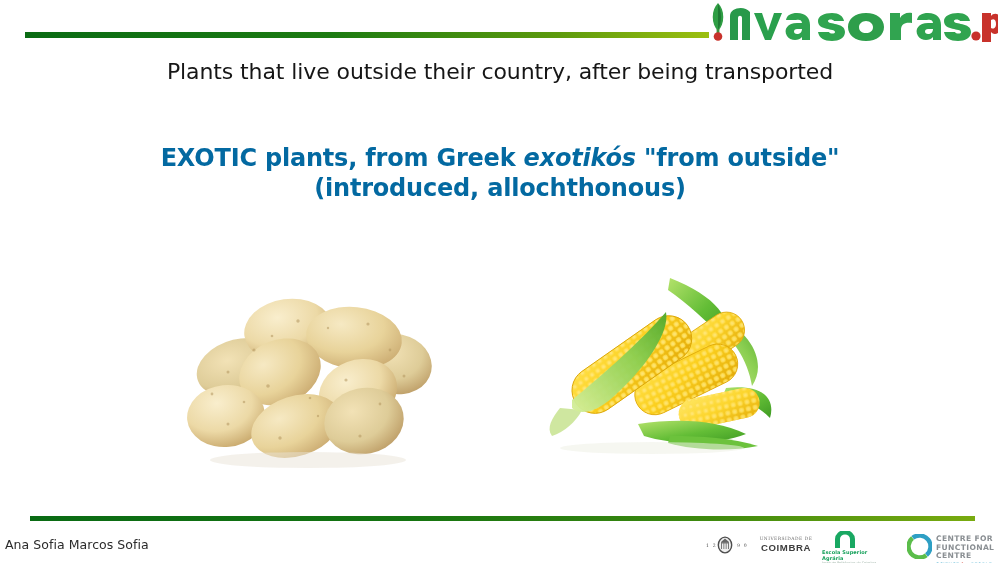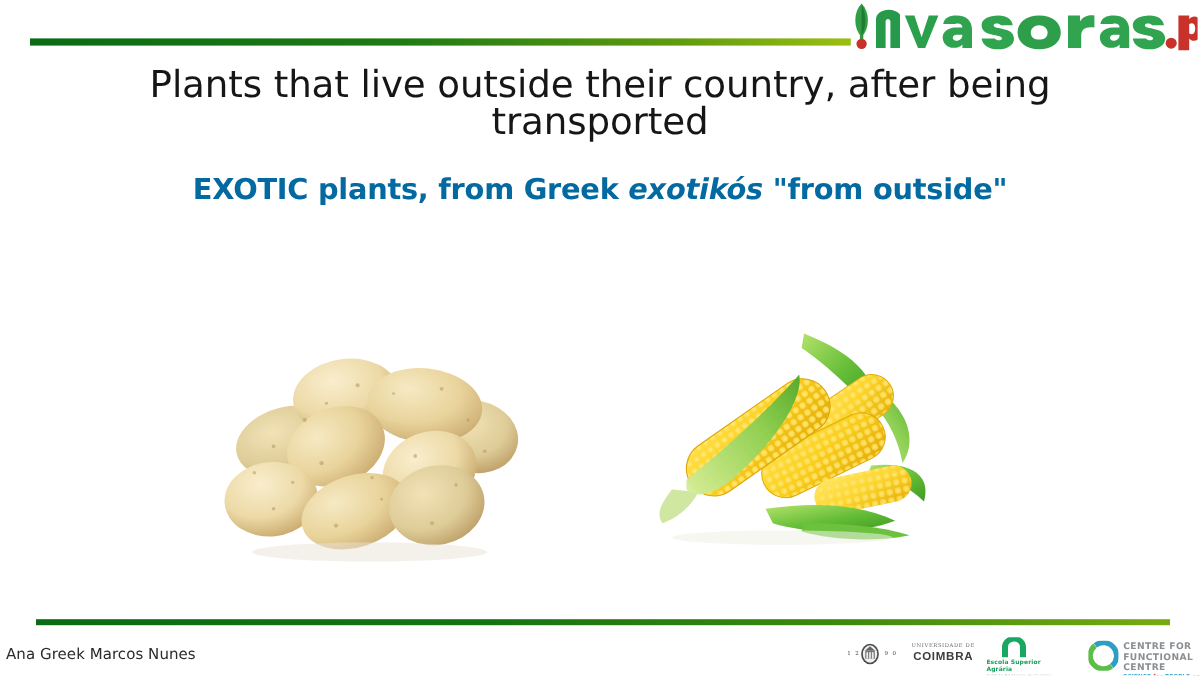--- a/index.html
+++ b/index.html
@@ -40,21 +40,21 @@
   
   .title-block {
     position: absolute;
     left: 40px;
     top: 56px;
     width: 920px;
     text-align: center;
   }
   .title-line {
     font-family: "DejaVu Sans", sans-serif;
-    font-size: 31px;
+    font-size: 22px;
     line-height: 31px;
     color: #161616;
     font-weight: 400;
     letter-spacing: -0.1px;
   }
 
   .subtitle-block {
     position: absolute;
     left: 40px;
     top: 143px;
@@ -288,20 +288,21 @@
   </svg>
 
   <div class="top-rule"></div>
 
   <div class="title-block">
     <div class="title-line">Plants that live outside their country, after being transported</div>
   </div>
 
   <div class="subtitle-block">
     <div class="subtitle-line"><span>EXOTIC plants, from Greek </span><span class="ital">exotikós</span><span> "from outside"</span></div>
+    <div class="subtitle-line">(introduced, allochthonous)</div>
   </div>
 
   <svg class="photo photo-potatoes" viewBox="0 0 284 200">
     <defs>
       <radialGradient id="pg1" cx="35%" cy="30%" r="75%">
         <stop offset="0%" stop-color="#f6e9c3"></stop>
         <stop offset="60%" stop-color="#e8d39a"></stop>
         <stop offset="100%" stop-color="#cdae74"></stop>
       </radialGradient>
       <radialGradient id="pg2" cx="40%" cy="28%" r="78%">
@@ -410,21 +411,21 @@
     </g>
 
     <path d="M40 150 C32 160, 26 170, 32 178 C44 174, 56 164, 62 152 Z" fill="#cfe7a0"></path>
     <path d="M52 142 C84 116, 122 82, 146 54 C150 74, 126 110, 92 140 C76 154, 60 158, 52 150 Z" fill="url(#husk2)" opacity="0.95"></path>
     <path d="M118 166 C160 160, 196 162, 226 176 C200 186, 156 188, 124 178 Z" fill="url(#husk1)"></path>
     <path d="M150 178 C182 178, 212 180, 238 188 C210 194, 172 192, 148 185 Z" fill="#6cc23c"></path>
     <ellipse cx="132" cy="190" rx="92" ry="6" fill="#eef1e6" opacity="0.55"></ellipse>
   </svg>
 
   <div class="bottom-rule"></div>
-  <div class="author">Ana Greek Marcos Nunes</div>
+  <div class="author">Ana Sofia Marcos Sofia</div>
 
   <div class="footer-logos">
 
     <div class="logo-uc">
       <div class="uc-year uc-year-left">1 2</div>
       <svg class="uc-crest" viewBox="0 0 16 19">
         <ellipse cx="8" cy="9" rx="7.4" ry="8.6" fill="#4d4d4d"></ellipse>
         <ellipse cx="8" cy="9" rx="6" ry="7.2" fill="#f0f0f0"></ellipse>
         <rect x="4" y="6" width="8" height="7" fill="#777"></rect>
         <rect x="5" y="7.5" width="1.4" height="5.5" fill="#eee"></rect>

